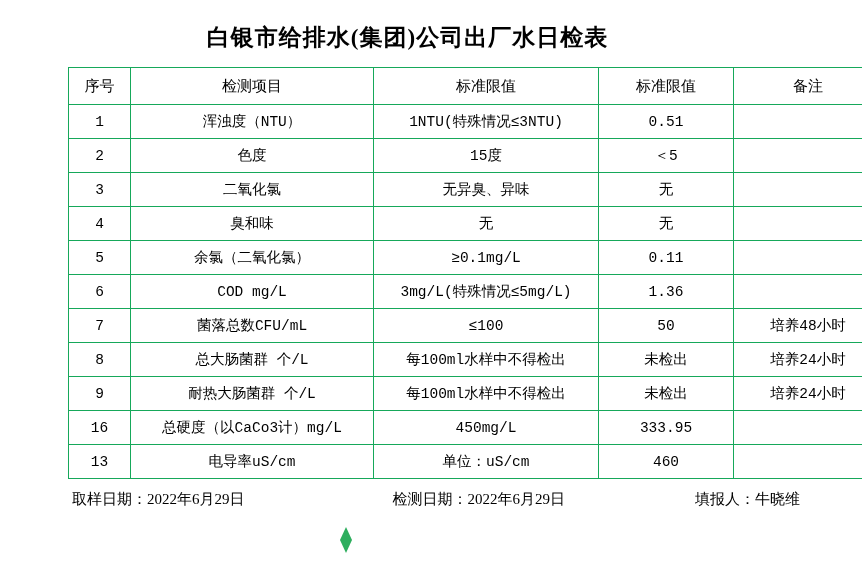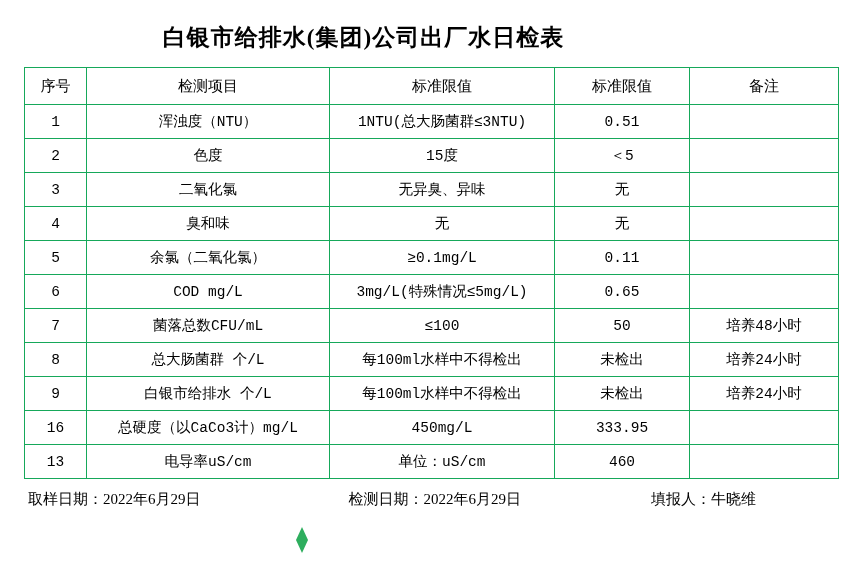--- a/index.html
+++ b/index.html
@@ -13,20 +13,21 @@
     font-family: "Liberation Serif", "DejaVu Serif", serif;
     color: #000000;
     position: relative;
     overflow: hidden;
   }
   .page {
     width: 727px;
     height: 571px;
     position: relative;
     box-sizing: border-box;
+    margin-left: 44px;
   }
   .title {
     text-align: center;
     font-size: 23px;
     font-weight: bold;
     letter-spacing: 1px;
     padding-top: 22px;
     padding-bottom: 14px;
     font-family: "Liberation Serif", "DejaVu Serif", serif;
   }
@@ -117,21 +118,21 @@
           <th>检测项目</th>
           <th>标准限值</th>
           <th>标准限值</th>
           <th>备注</th>
         </tr>
       </thead>
       <tbody>
         <tr>
           <td>1</td>
           <td>浑浊度（NTU）</td>
-          <td>1NTU(总大肠菌群≤3NTU)</td>
+          <td>1NTU(特殊情况≤3NTU)</td>
           <td>0.51</td>
           <td></td>
         </tr>
         <tr>
           <td>2</td>
           <td>色度</td>
           <td>15度</td>
           <td>＜5</td>
           <td></td>
         </tr>
@@ -153,40 +154,40 @@
           <td>5</td>
           <td>余氯（二氧化氯）</td>
           <td>≥0.1mg/L</td>
           <td>0.11</td>
           <td></td>
         </tr>
         <tr>
           <td>6</td>
           <td>COD            mg/L</td>
           <td>3mg/L(特殊情况≤5mg/L)</td>
-          <td>0.65</td>
+          <td>1.36</td>
           <td></td>
         </tr>
         <tr>
           <td>7</td>
           <td>菌落总数CFU/mL</td>
           <td>≤100</td>
           <td>50</td>
           <td>培养48小时</td>
         </tr>
         <tr>
           <td>8</td>
           <td>总大肠菌群 个/L</td>
           <td>每100ml水样中不得检出</td>
           <td>未检出</td>
           <td>培养24小时</td>
         </tr>
         <tr>
           <td>9</td>
-          <td>白银市给排水 个/L</td>
+          <td>耐热大肠菌群 个/L</td>
           <td>每100ml水样中不得检出</td>
           <td>未检出</td>
           <td>培养24小时</td>
         </tr>
         <tr>
           <td>16</td>
           <td>总硬度（以CaCo3计）mg/L</td>
           <td>450mg/L</td>
           <td>333.95</td>
           <td></td>

